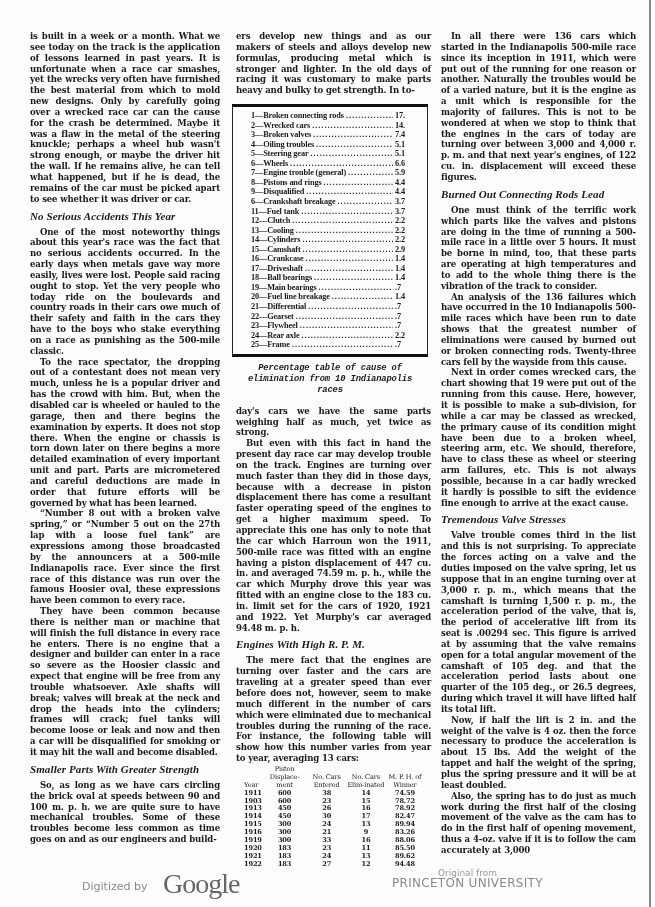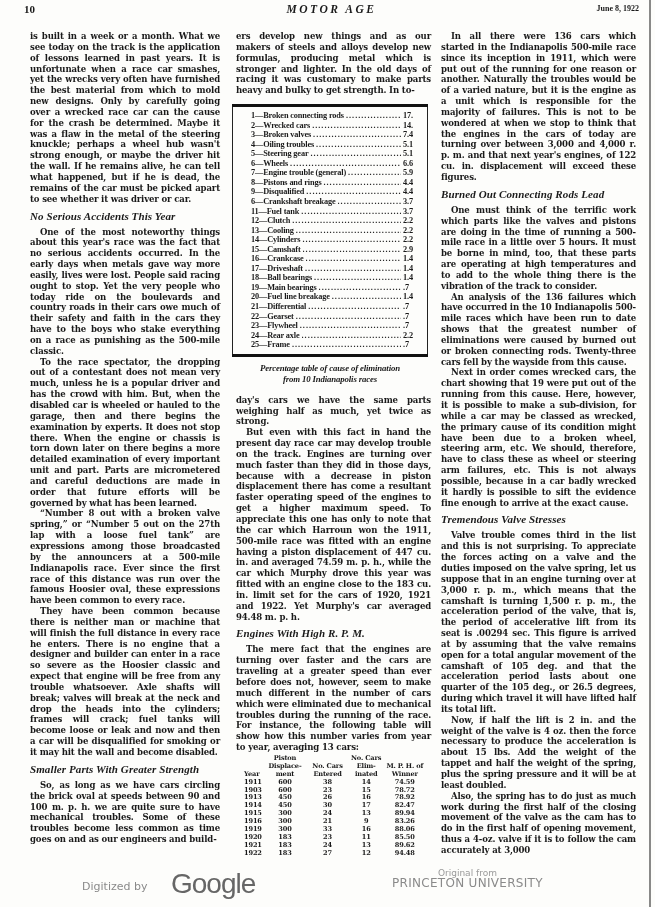--- a/index.html
+++ b/index.html
@@ -17,50 +17,45 @@
   .col { position: absolute; top: 31px; font-size: 8.55px; line-height: 10.85px; text-align: justify; font-weight: bold; font-family: "DejaVu Serif", serif; letter-spacing: -0.15px; }
   .col p { margin: 0; text-indent: 10px; }
   .col p.noind { text-indent: 0; }
   .c1 { left: 30px; width: 190px; }
   .c2 { left: 236px; width: 195px; }
   .c3 { left: 441px; width: 195px; }
   h3.sub { margin: 5px 0 4px; font-family: "Liberation Serif", serif; font-style: italic; font-weight: bold; font-size: 11px; line-height: 13px; letter-spacing: 0.1px; }
 
   .box-wrap { margin: 8px 0 0 -4px; width: 196px; }
   .box-rule { height: 3px; background: #111; }
-  .box { border-left: 1px solid #222; border-right: 1px solid #222; padding: 4px 4px 4px 18px; font-family: "Liberation Serif", serif; font-size: 8.3px; line-height: 9.55px; font-weight: bold; }
+  .box { border-left: 1px solid #222; border-right: 1px solid #222; padding: 4px 12px 4px 18px; font-family: "Liberation Serif", serif; font-size: 8.3px; line-height: 9.55px; font-weight: bold; }
   .box-row { display: flex; align-items: baseline; }
   .box-row .lbl { white-space: nowrap; }
   .box-row .dots { flex: 1; overflow: hidden; white-space: nowrap; margin: 0 2px; letter-spacing: 1px; }
   .box-row .dots::after { content: "................................................................"; }
   .box-row .val { width: 20px; text-align: left; }
   .box-bottom-rule { height: 3px; background: #111; margin-top: 0; }
-  .caption { font-family: Liberation Serif, serif; font-style: italic; font-weight: bold; font-size: 8.8px; line-height: 11px; text-align: center; margin: 6px 19px 10px; }
+  .caption { font-family: Liberation Mono, monospace; font-style: italic; font-weight: bold; font-size: 8.8px; line-height: 11px; text-align: center; margin: 6px 4px 10px; }
 
   table.years { border-collapse: collapse; margin: 2px 0 0 0; width: 188px; font-family: "DejaVu Serif", serif; font-size: 6.6px; line-height: 7.9px; font-weight: bold; }
-  table.years th { font-weight: bold; text-align: center; vertical-align: bottom; padding: 0; }
+  table.years th { font-weight: normal; text-align: center; vertical-align: bottom; padding: 0; }
   table.years td { text-align: center; padding: 0; }
   table.years td.y, table.years th.y { text-align: left; padding-left: 8px; }
 
   .watermark-google { position: absolute; left: 82px; top: 868px; font-family: "DejaVu Sans", sans-serif; color: #8a8a8a; font-size: 11px; }
-  .watermark-google .big { font-family: Liberation Sans, sans-serif; font-size: 28px; color: #666; letter-spacing: -1px; margin-left: 20px; vertical-align: -3px; }
+  .watermark-google .big { font-family: Liberation Serif, serif; font-size: 28px; color: #666; letter-spacing: -1px; margin-left: 12px; vertical-align: -3px; }
   .watermark-orig { position: absolute; left: 392px; top: 868px; font-family: "DejaVu Sans", sans-serif; color: #9a9a9a; font-size: 9px; line-height: 10px; text-align: center; }
   .watermark-orig .uni { font-size: 12px; letter-spacing: 0.3px; color: #8a8a8a; }
 </style>
 </head>
 <body>
 
 <div class="page">
   <div class="right-edge"></div>
 
-  <div class="header">
-    <span class="pg-num">10</span>
-    <span class="pg-title">MOTOR AGE</span>
-    <span class="pg-date">June 8, 1922</span>
-  </div>
 
   <div class="col c1">
     <p class="noind">is built in a week or a month. What we see today on the track is the application of lessons learned in past years. It is unfortunate when a race car smashes, yet the wrecks very often have furnished the best material from which to mold new designs. Only by carefully going over a wrecked race car can the cause for the crash be determined. Maybe it was a flaw in the metal of the steering knuckle; perhaps a wheel hub wasn't strong enough, or maybe the driver hit the wall. If he remains alive, he can tell what happened, but if he is dead, the remains of the car must be picked apart to see whether it was driver or car.</p>
     <h3 class="sub">No Serious Accidents This Year</h3>
     <p>One of the most noteworthy things about this year's race was the fact that no serious accidents occurred. In the early days when metals gave way more easily, lives were lost. People said racing ought to stop. Yet the very people who today ride on the boulevards and country roads in their cars owe much of their safety and faith in the cars they have to the boys who stake everything on a race as punishing as the 500-mile classic.</p>
     <p>To the race spectator, the dropping out of a contestant does not mean very much, unless he is a popular driver and has the crowd with him. But, when the disabled car is wheeled or hauled to the garage, then and there begins the examination by experts. It does not stop there. When the engine or chassis is torn down later on there begins a more detailed examination of every important unit and part. Parts are micrometered and careful deductions are made in order that future efforts will be governed by what has been learned.</p>
     <p>“Number 8 out with a broken valve spring,” or “Number 5 out on the 27th lap with a loose fuel tank” are expressions among those broadcasted by the announcers at a 500-mile Indianapolis race. Ever since the first race of this distance was run over the famous Hoosier oval, these expressions have been common to every race.</p>
     <p>They have been common because there is neither man or machine that will finish the full distance in every race he enters. There is no engine that a designer and builder can enter in a race so severe as the Hoosier classic and expect that engine will be free from any trouble whatsoever. Axle shafts will break; valves will break at the neck and drop the heads into the cylinders; frames will crack; fuel tanks will become loose or leak and now and then a car will be disqualified for smoking or it may hit the wall and become disabled.</p>
     <h3 class="sub">Smaller Parts With Greater Strength</h3>
     <p>So, as long as we have cars circling the brick oval at speeds between 90 and 100 m. p. h. we are quite sure to have mechanical troubles. Some of these troubles become less common as time goes on and as our engineers and build-</p>

